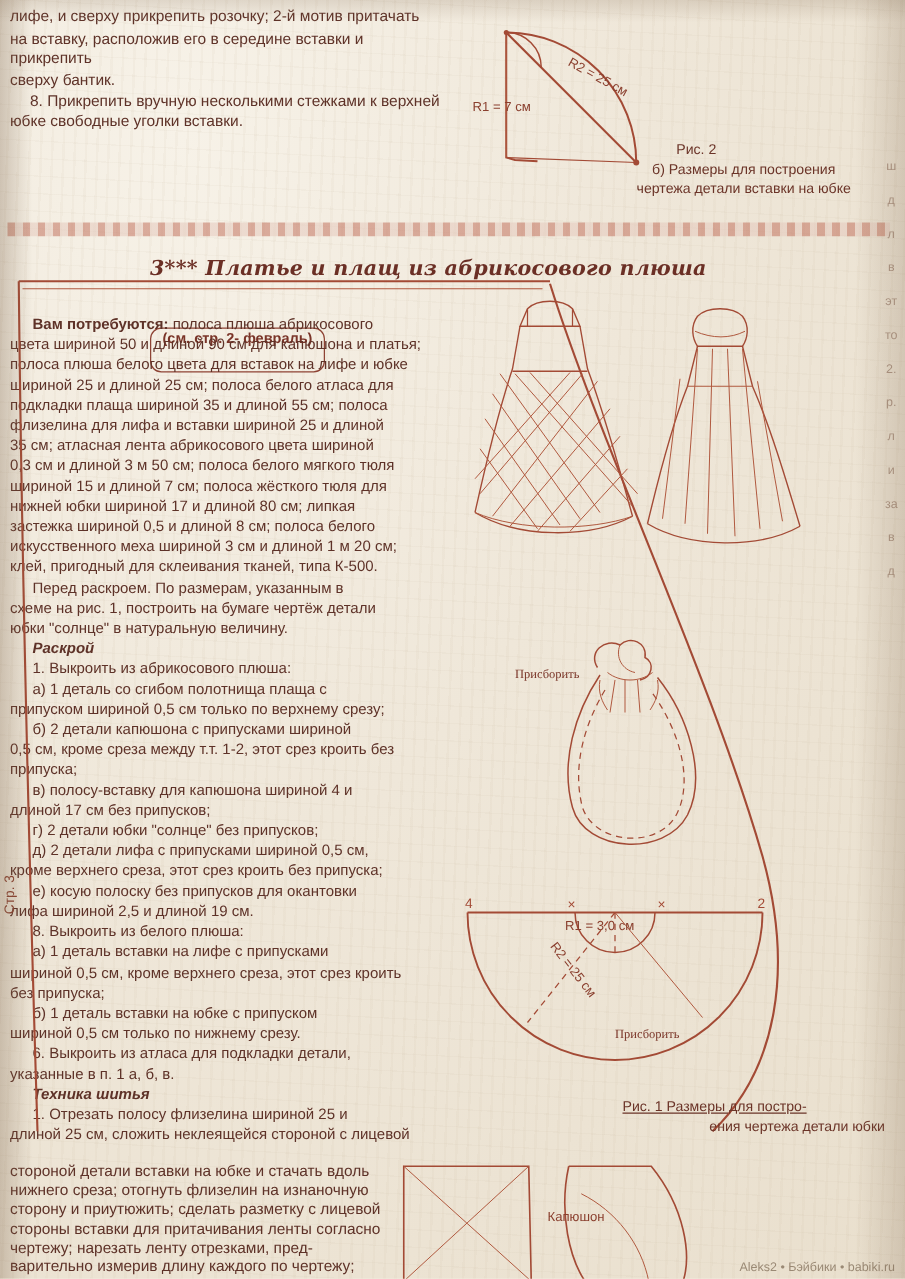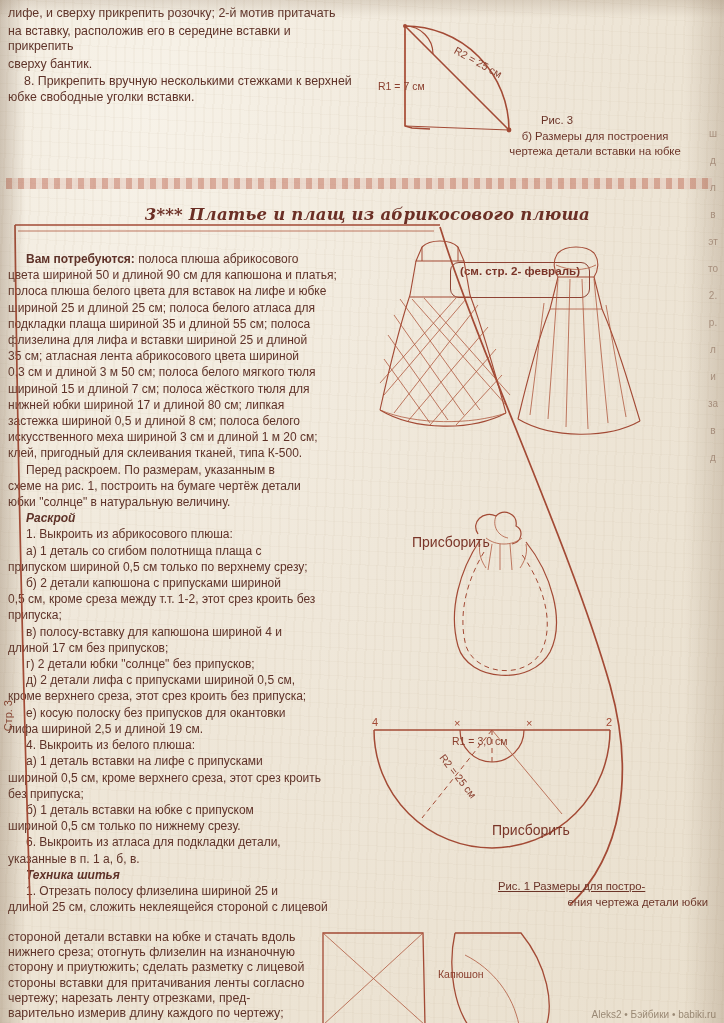--- a/index.html
+++ b/index.html
@@ -50,21 +50,21 @@
   .topblock p{margin:0 0 2px 0;}
   .indent{text-indent:16px;}
 
   .divider{
     position:absolute;left:6px;top:178px;width:706px;height:11px;
     background:repeating-linear-gradient(90deg,#c2725e 0 6px,#e5c9bd 6px 12px);
     opacity:.55;
   }
 
   .title-wrap{
-    position:absolute;left:120px;top:205px;width:470px;text-align:right;
+    position:absolute;left:120px;top:205px;width:470px;text-align:left;
   }
   .title{
     font-family:"DejaVu Serif", serif;
     font-weight:bold;font-style:italic;
     font-size:16.5px;color:#6b2f25;letter-spacing:.2px;
   }
   .subtitle{
     margin-top:20px;
     display:inline-block;
     border:1.4px solid #8e4334;
@@ -112,22 +112,22 @@
     font-size:10px;color:#8d7b66;opacity:.85;
     font-family:"Liberation Sans", sans-serif;
   }
   
   .edge-col{
     position:absolute;right:2px;top:120px;width:18px;
     font-size:10px;line-height:27px;color:#7d5a48;opacity:.55;
     text-align:center;
   }
   .prisborit{
-    position:absolute;font-size:14px;color:#7a3528;
-    font-family:Liberation Sans, sans-serif;
+    position:absolute;font-size:10px;color:#7a3528;
+    font-family:Liberation Serif, serif;
   }
 </style>
 </head>
 <body>
 
 <div class="page">
   <div class="paper-noise"></div>
 
   <div class="topblock">
     <p>лифе, и сверху прикрепить розочку; 2-й мотив притачать</p>
@@ -143,21 +143,21 @@
     <path class="ink" stroke-width="1.2" d="M15,18 A28,28 0 0 1 43,46"></path>
     <path class="ink dash" stroke-width="1" d="M15,18 L43,46"></path>
     <path class="ink-thin" d="M15,22 L15,118"></path>
     <circle cx="15" cy="18" r="2" fill="#a34a35" stroke="none"></circle>
     <circle cx="119" cy="122" r="2.4" fill="#a34a35" stroke="none"></circle>
     <path class="ink" stroke-width="1" d="M15,118 L119,122"></path>
   </svg>
   <div class="lbl" style="left:378px;top:44px;margin-top:36px;">R1 = 7 см</div>
   <div class="lbl" style="left:452px;top:56px;transform:rotate(29deg);">R2 = 25 см</div>
 
-  <div class="cap" style="left:522px;top:114px;width:70px;">Рис. 3</div>
+  <div class="cap" style="left:522px;top:114px;width:70px;">Рис. 2</div>
   <div class="cap" style="left:470px;top:145px;width:250px;">чертежа детали вставки на юбке</div>
   <div class="cap" style="left:470px;top:130px;width:250px;">б) Размеры для построения</div>
 
   <div class="divider"></div>
 
   <div class="title-wrap">
     <div class="title">3*** Платье и плащ из абрикосового плюша</div><br>
     <div class="subtitle">(см. стр. 2- февраль)</div>
   </div>
 
@@ -185,21 +185,21 @@
       <p class="p-ind">б) 2 детали капюшона с припусками шириной</p>
       <p>0,5 см, кроме среза между т.т. 1-2, этот срез кроить без</p>
       <p>припуска;</p>
       <p class="p-ind">в) полосу-вставку для капюшона шириной 4 и</p>
       <p>длиной 17 см без припусков;</p>
       <p class="p-ind">г) 2 детали юбки "солнце" без припусков;</p>
       <p class="p-ind">д) 2 детали лифа с припусками шириной 0,5 см,</p>
       <p>кроме верхнего среза, этот срез кроить без припуска;</p>
       <p class="p-ind">е) косую полоску без припусков для окантовки</p>
       <p>лифа шириной 2,5 и длиной 19 см.</p>
-      <p class="p-ind">4. Выкроить из белого плюша:</p>
+      <p class="p-ind">8. Выкроить из белого плюша:</p>
       <p class="p-ind">а) 1 деталь вставки на лифе с припусками</p>
       <p>шириной 0,5 см, кроме верхнего среза, этот срез кроить</p>
       <p>без припуска;</p>
       <p class="p-ind">б) 1 деталь вставки на юбке с припуском</p>
       <p>шириной 0,5 см только по нижнему срезу.</p>
       <p class="p-ind">6. Выкроить из атласа для подкладки детали,</p>
       <p>указанные в п. 1 а, б, в.</p>
       <p class="hdr">Техника шитья</p>
       <p class="p-ind">1. Отрезать полосу флизелина шириной 25 и</p>
       <p>длиной 25 см, сложить неклеящейся стороной с лицевой</p>

